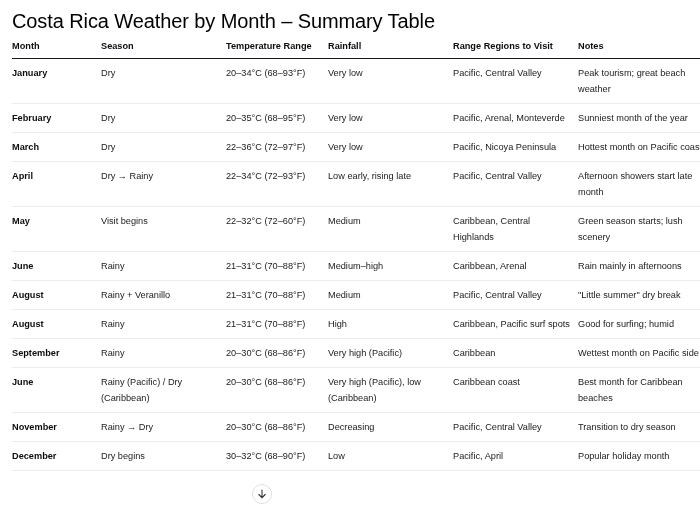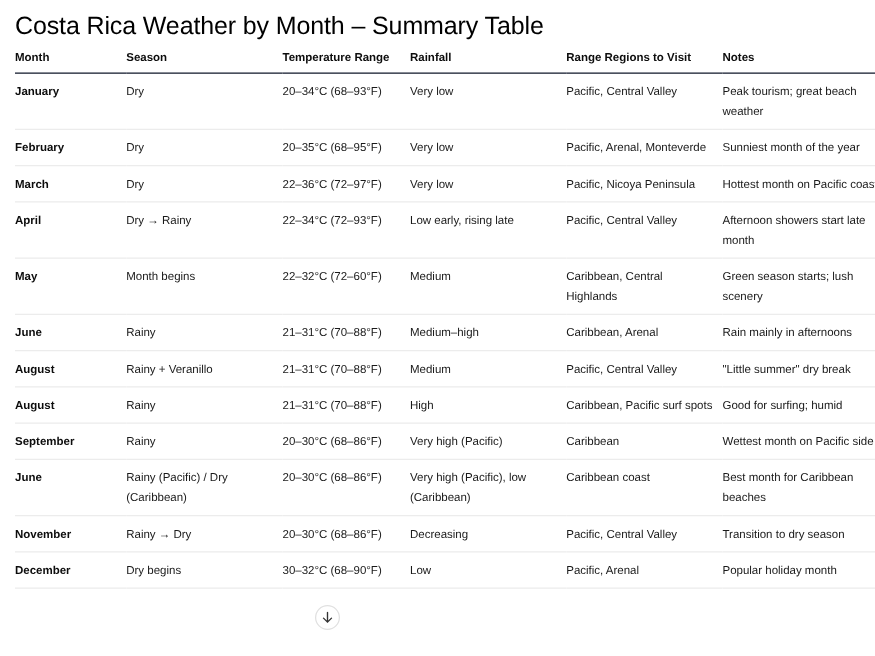--- a/index.html
+++ b/index.html
@@ -121,21 +121,21 @@
         </td>
         <td>
           <div class="cell">Afternoon showers start late month</div>
         </td>
       </tr>
       <tr>
         <td class="month">
           <div class="cell">May</div>
         </td>
         <td>
-          <div class="cell">Month begins</div>
+          <div class="cell">Visit begins</div>
         </td>
         <td>
           <div class="cell">22–32°C (72–60°F)</div>
         </td>
         <td>
           <div class="cell">Medium</div>
         </td>
         <td>
           <div class="cell">Caribbean, Central Highlands</div>
         </td>
@@ -270,21 +270,21 @@
         <td>
           <div class="cell">Dry begins</div>
         </td>
         <td>
           <div class="cell">30–32°C (68–90°F)</div>
         </td>
         <td>
           <div class="cell">Low</div>
         </td>
         <td>
-          <div class="cell">Pacific, Arenal</div>
+          <div class="cell">Pacific, April</div>
         </td>
         <td>
           <div class="cell">Popular holiday month</div>
         </td>
       </tr>
     </tbody>
 </table>
 
 <div class="scroll-btn">
   <svg width="10" height="10" viewBox="0 0 10 10">

